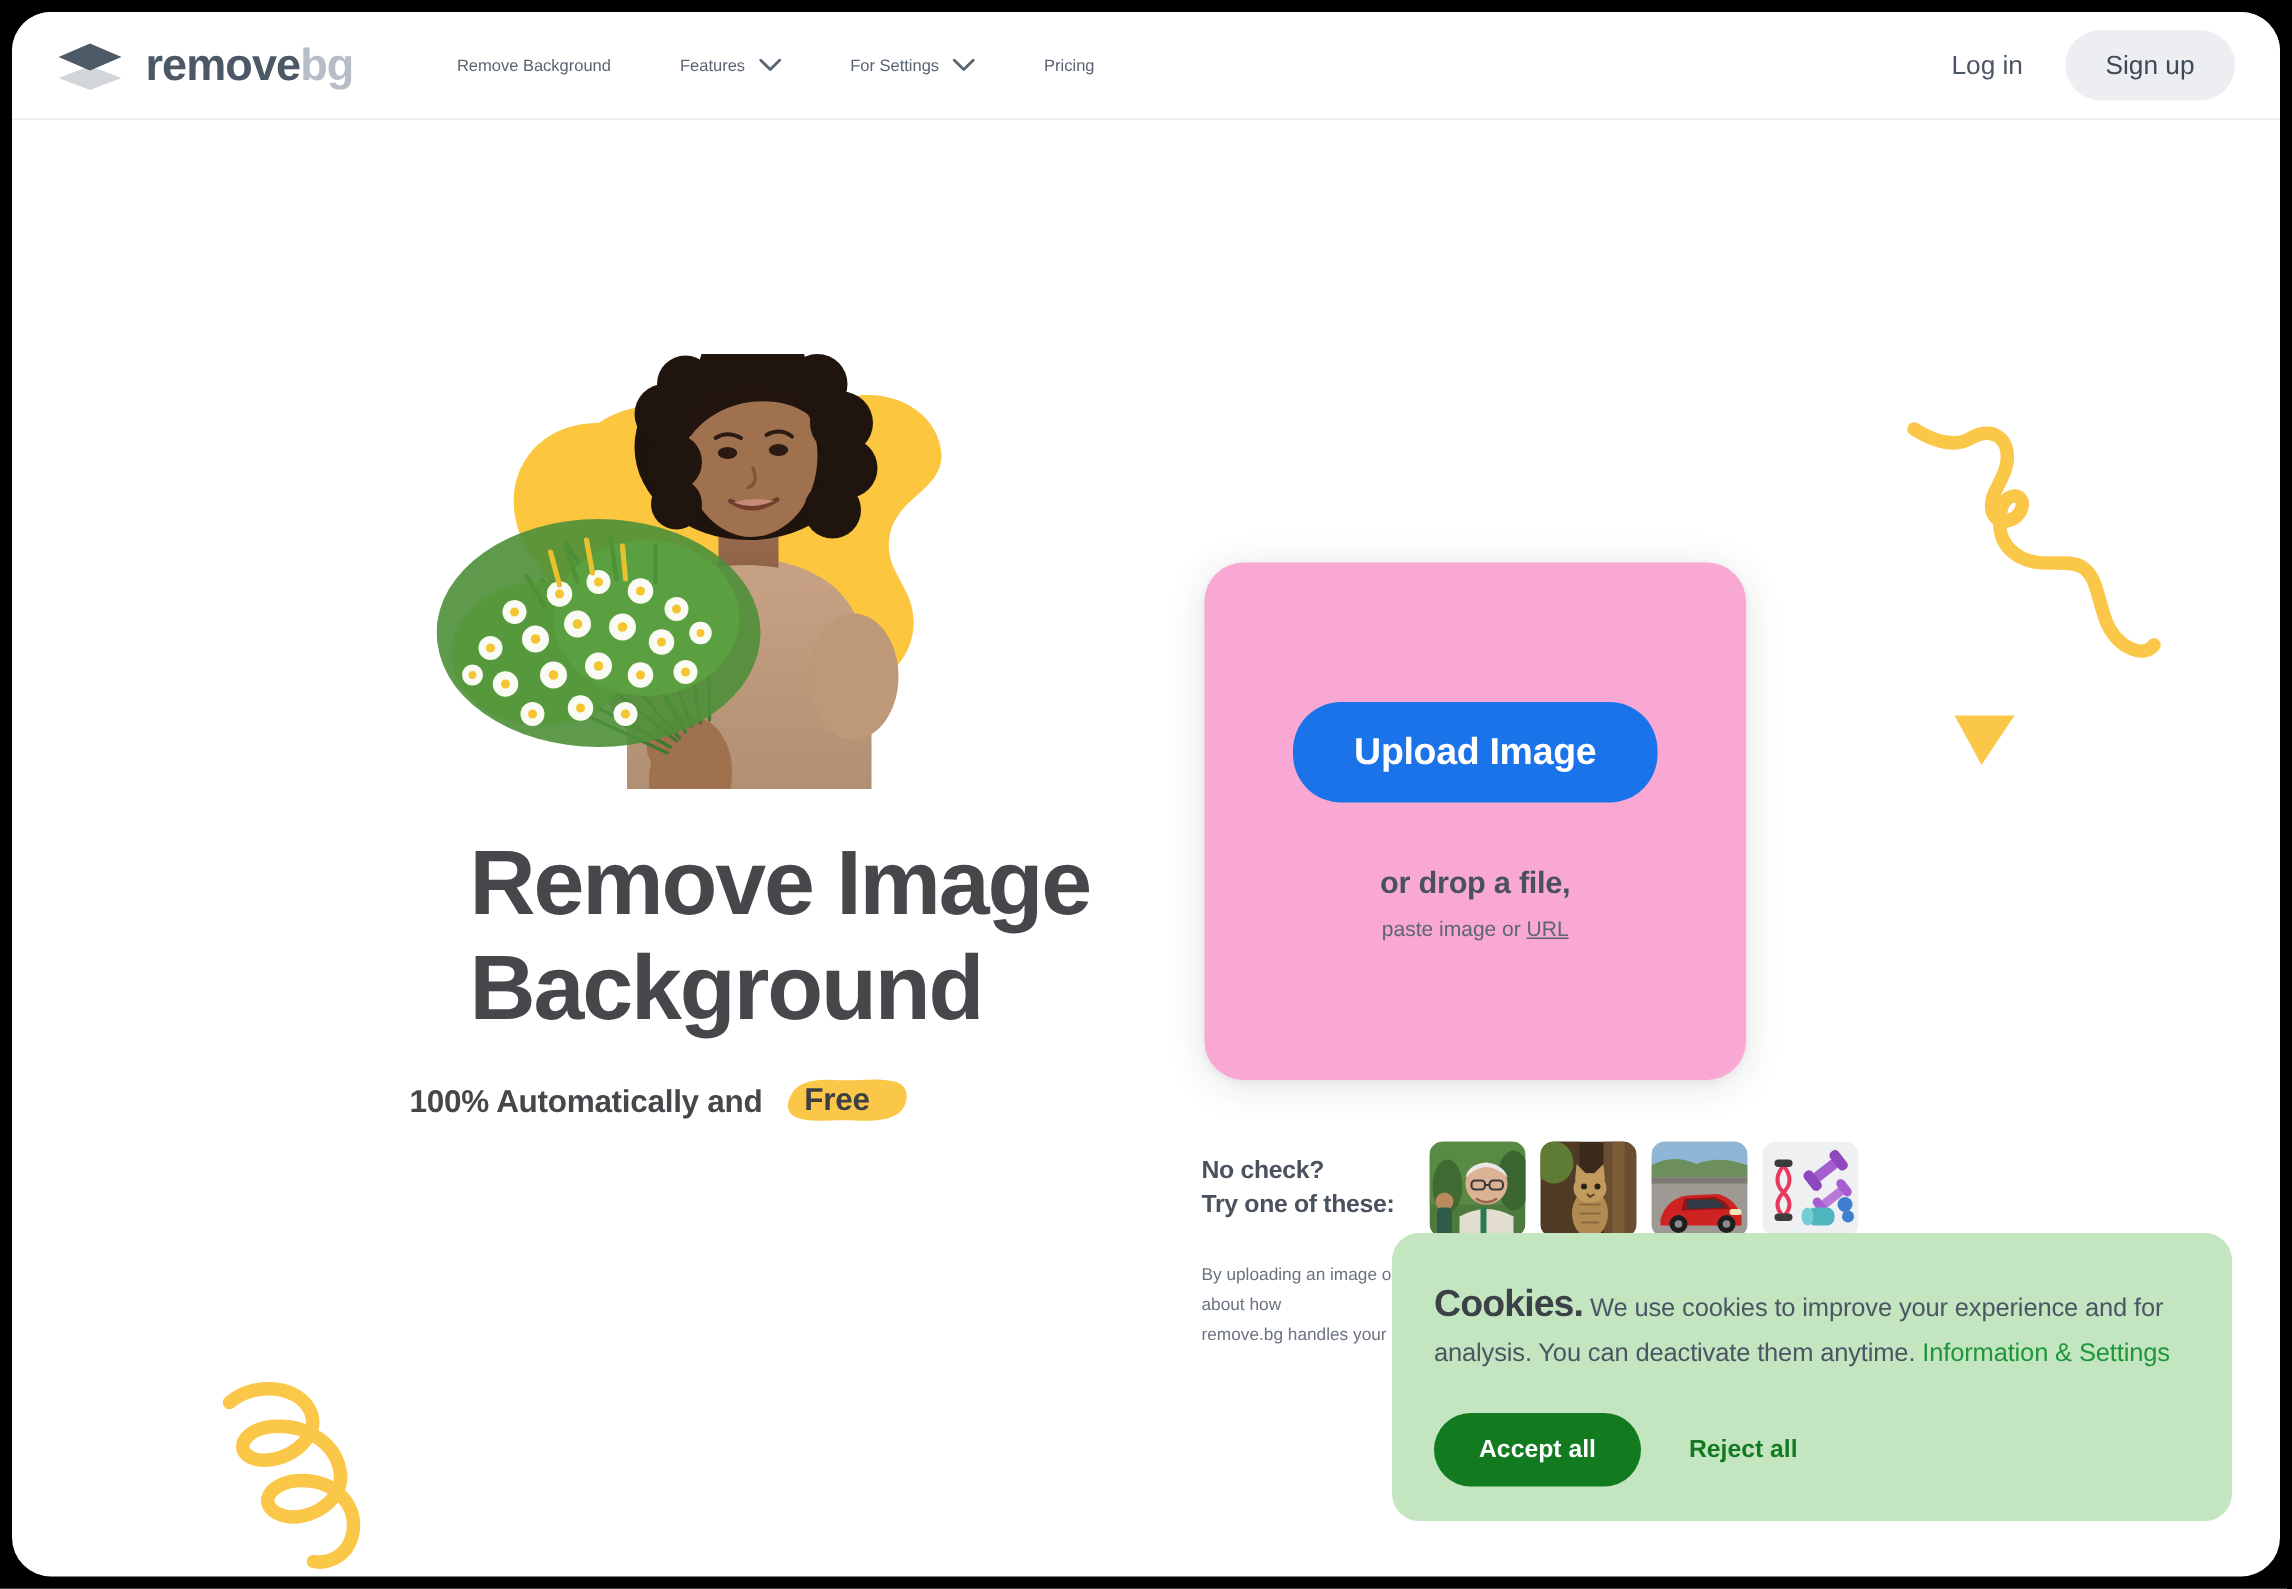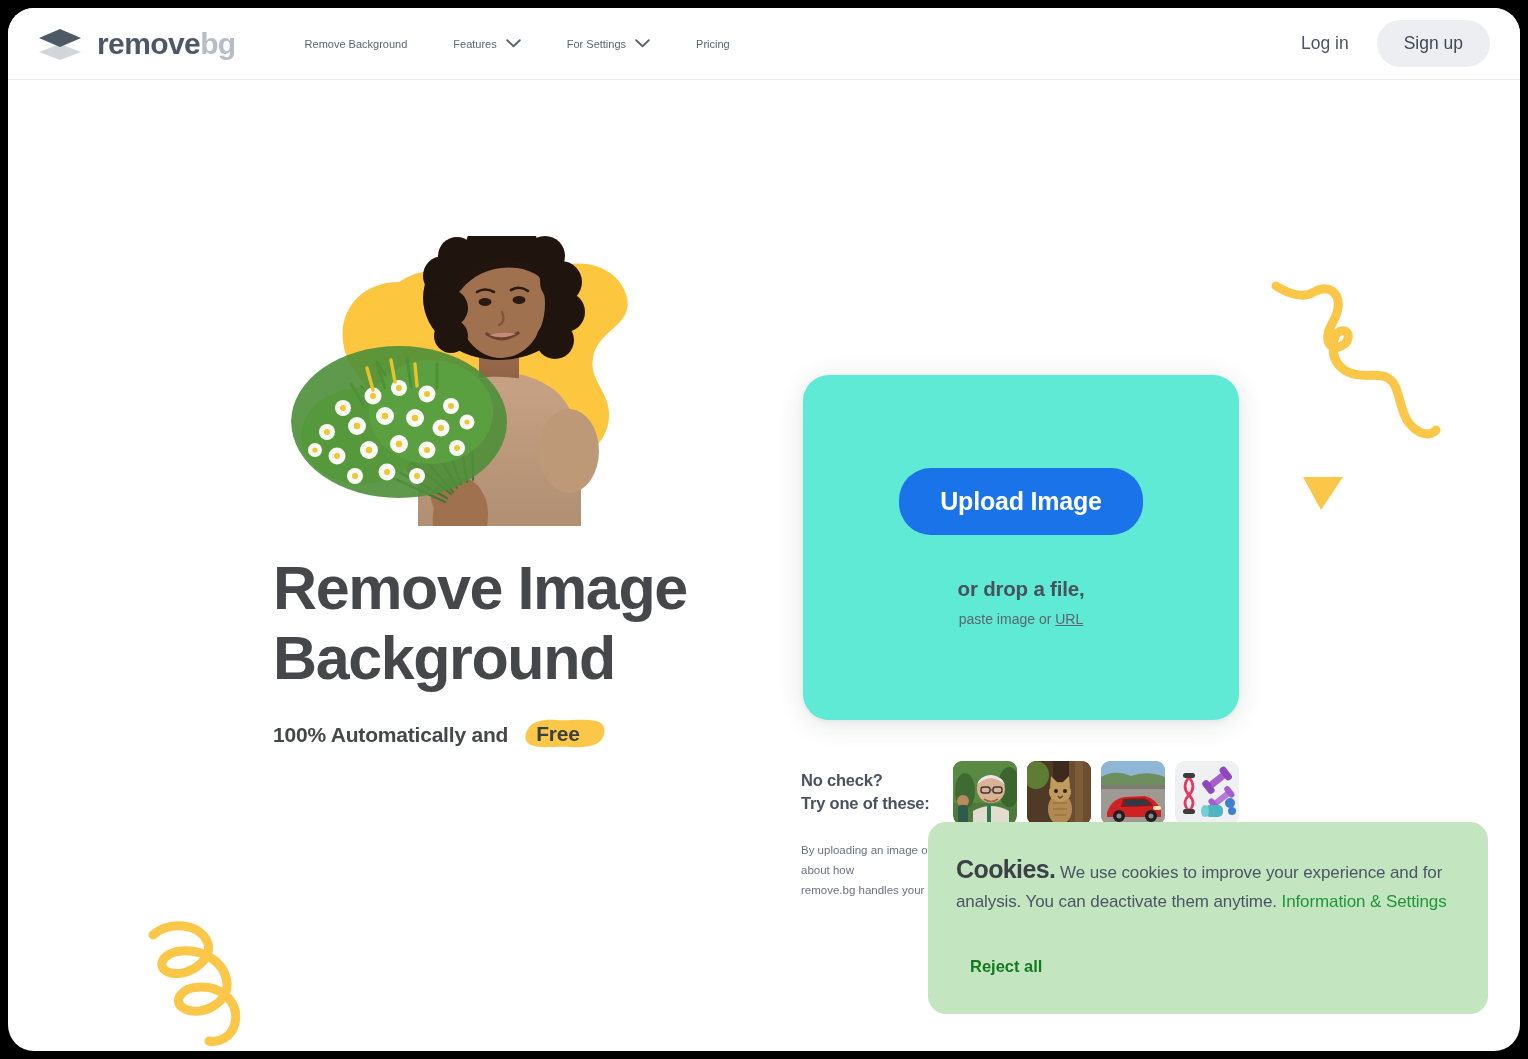--- a/index.html
+++ b/index.html
@@ -77,39 +77,40 @@
   }
   .blob { position: absolute; left: 40px; top: 18px; }
   .hero-photo-svg { position: absolute; left: 0px; top: 0px; }
 
   #hero-title {
     margin-top: 28px;
     font-size: 61px; line-height: 1.14;
     font-weight: bold; color: #45474a;
     letter-spacing: -1.4px;
     width: 500px;
+    margin-left: 40px;
   }
   #hero-subtitle-row {
     margin-top: 26px;
     display: flex; align-items: center;
     font-size: 21px; color: #45474a; font-weight: bold;
     letter-spacing: -0.2px;
   }
   #hero-free-wrap {
     position: relative; margin-left: 14px;
     display: inline-block; padding: 3px 14px 5px 14px;
   }
   #hero-free-wrap svg { position: absolute; left: 0; top: -4px; z-index: 0; }
   #hero-free-label { position: relative; z-index: 1; color: #3c3f43; }
 
   
   #upload-card {
     position: absolute; left: 795px; top: 367px;
-    width: 436px; height: 345px;
-    background: #5eead4;
+    width: 361px; height: 345px;
+    background: #f9a8d4;
     border-radius: 26px;
     box-shadow: 0 4px 26px rgba(28,36,48,0.12), 0 1px 4px rgba(28,36,48,0.06);
     display: flex; flex-direction: column;
     align-items: center; justify-content: center;
   }
   #upload-image-button {
     background: #1a73e8; color: #ffffff;
     border: none; border-radius: 32px;
     font-size: 25px; font-weight: bold;
     padding: 19px 41px; cursor: pointer;
@@ -505,17 +506,18 @@
     <path fill="none" stroke="#fbc748" stroke-width="9" stroke-linecap="round" stroke-linejoin="round" d="M10 24 C26 10 56 12 64 30 C72 48 46 66 28 62 C12 58 18 42 38 40
          C62 38 82 52 84 72 C86 92 58 106 42 98 C28 91 38 76 58 76
          C82 76 96 94 92 112 C89 126 76 132 66 130"></path>
   </svg>
 
   <div id="cookie-banner">
     <div id="cookie-text">
       <span id="cookie-heading">Cookies.</span><span> We use cookies to improve your experience and for analysis. You can deactivate them anytime. </span><span id="cookie-info-link">Information &amp; Settings</span>
     </div>
     <div id="cookie-actions">
+      <button id="accept-all-button">Accept all</button>
       <button id="reject-all-button">Reject all</button>
     </div>
   </div>
 
 </div>
 
 </body></html>

